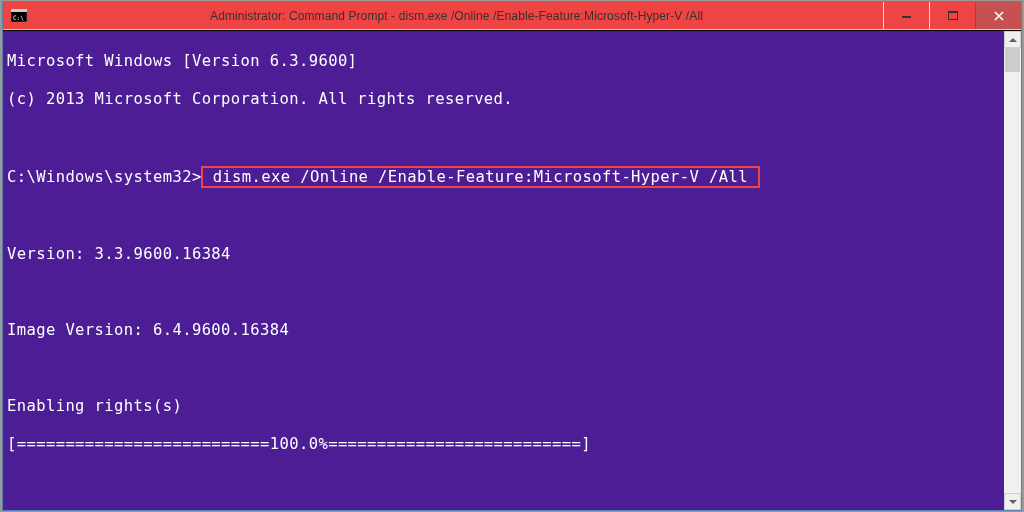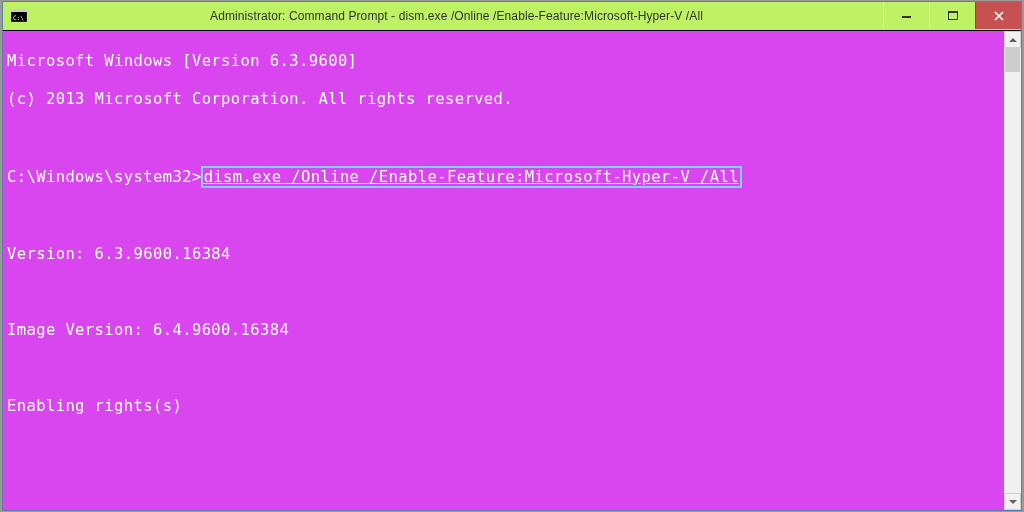--- a/index.html
+++ b/index.html
@@ -16,21 +16,21 @@
     top: 1px;
     width: 1020px;
     height: 510px;
     background: #fff;
     border: 1px solid #5a7fa8;
     display: flex;
     flex-direction: column;
   }
   .titlebar {
     height: 28px;
-    background: #bef264;
+    background: #ef4444;
     display: flex;
     align-items: center;
     position: relative;
     border-bottom: 1px solid #d0d0d0;
   }
   .sys-icon {
     width: 22px;
     height: 18px;
     margin-left: 5px;
     display: flex;
@@ -64,40 +64,39 @@
   }
   .win-btn.close {
     background: #c75050;
     color: #fff;
     border-left: 1px solid #a04040;
   }
   .win-btn svg { display: block; }
 
   .terminal {
     flex: 1;
-    background: #d946ef;
+    background: #4c1d95;
     color: #fff;
     font-family: "Lucida Console", Consolas, monospace;
     font-size: 15.5px;
     line-height: 19px;
     padding: 2px 4px 0 4px;
     position: relative;
     white-space: pre;
     letter-spacing: 0.4px;
     overflow: hidden;
     border-top: 1px solid #000;
   }
   .line { white-space: pre; }
   .cmd-highlight {
-    border: 2px solid #7dd3fc;
-    padding: 0 1px;
+    border: 2px solid #ef4444;
+    padding: 0 10px;
     margin-left: -1px;
     display: inline-block;
     line-height: 18px;
-    text-decoration: underline;
   }
 
   .scrollbar {
     position: absolute;
     right: 0;
     top: 0;
     bottom: 0;
     width: 17px;
     background: #f0f0f0;
     display: flex;
@@ -165,25 +164,26 @@
       </div>
     </div>
   </div>
 
   <div class="terminal">
 <div class="line">Microsoft Windows [Version 6.3.9600]</div>
 <div class="line">(c) 2013 Microsoft Corporation. All rights reserved.</div>
 <div class="line">&nbsp;</div>
 <div class="line"><span>C:\Windows\system32&gt;</span><span class="cmd-highlight">dism.exe /Online /Enable-Feature:Microsoft-Hyper-V /All</span></div>
 <div class="line">&nbsp;</div>
-<div class="line">Version: 6.3.9600.16384</div>
+<div class="line">Version: 3.3.9600.16384</div>
 <div class="line">&nbsp;</div>
 <div class="line">Image Version: 6.4.9600.16384</div>
 <div class="line">&nbsp;</div>
 <div class="line">Enabling rights(s)</div>
+<div class="line">[==========================100.0%==========================]</div>
 
 
 
 
     <div class="scrollbar">
       <div class="sb-btn"><div class="sb-arrow up"></div></div>
       <div class="sb-track">
         <div class="sb-thumb"></div>
       </div>
       <div class="sb-btn"><div class="sb-arrow down"></div></div>

